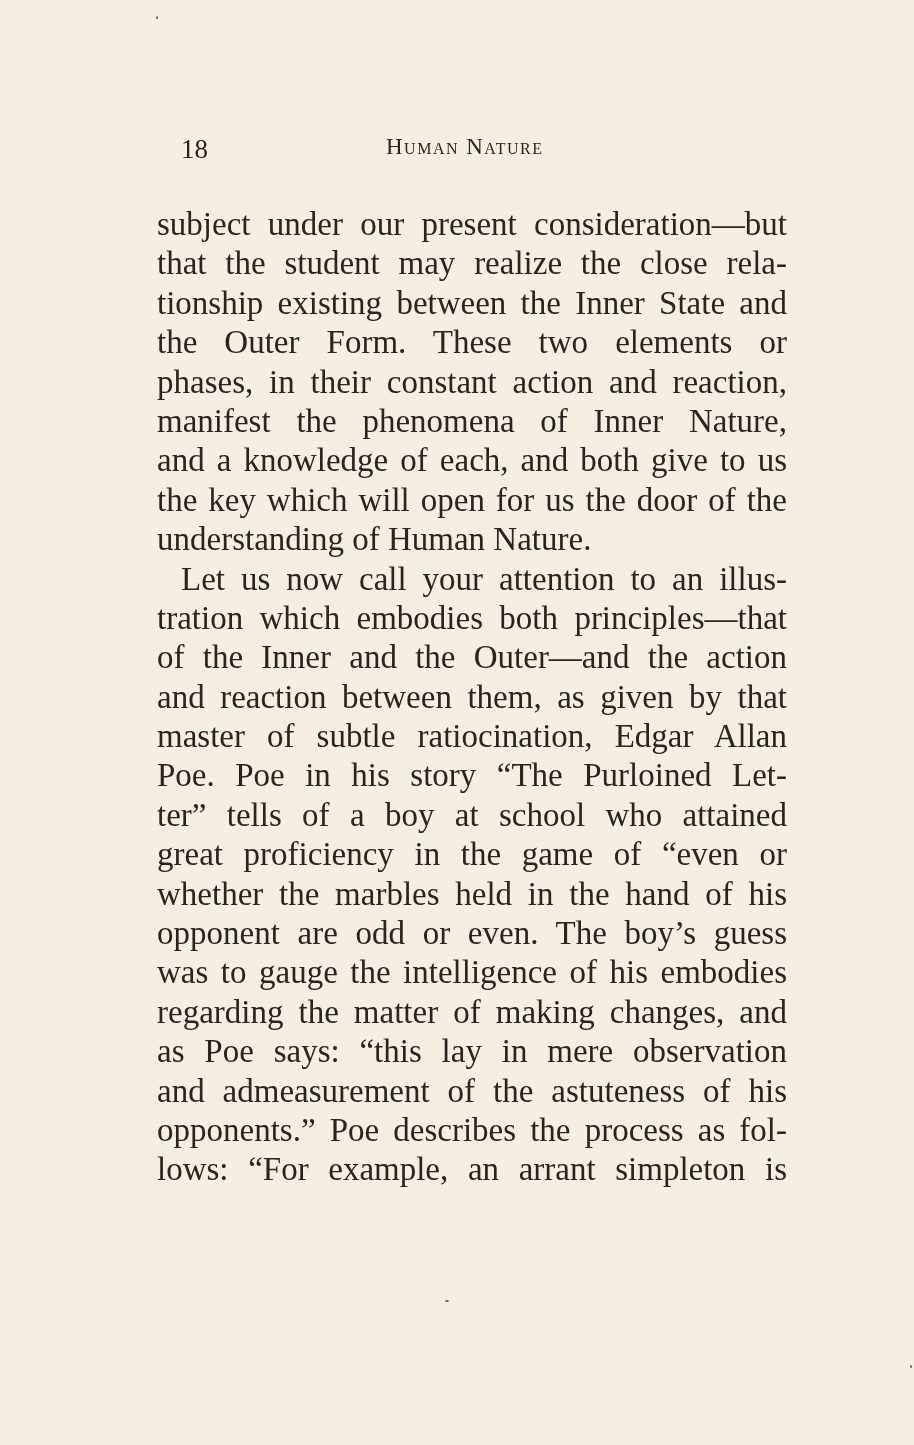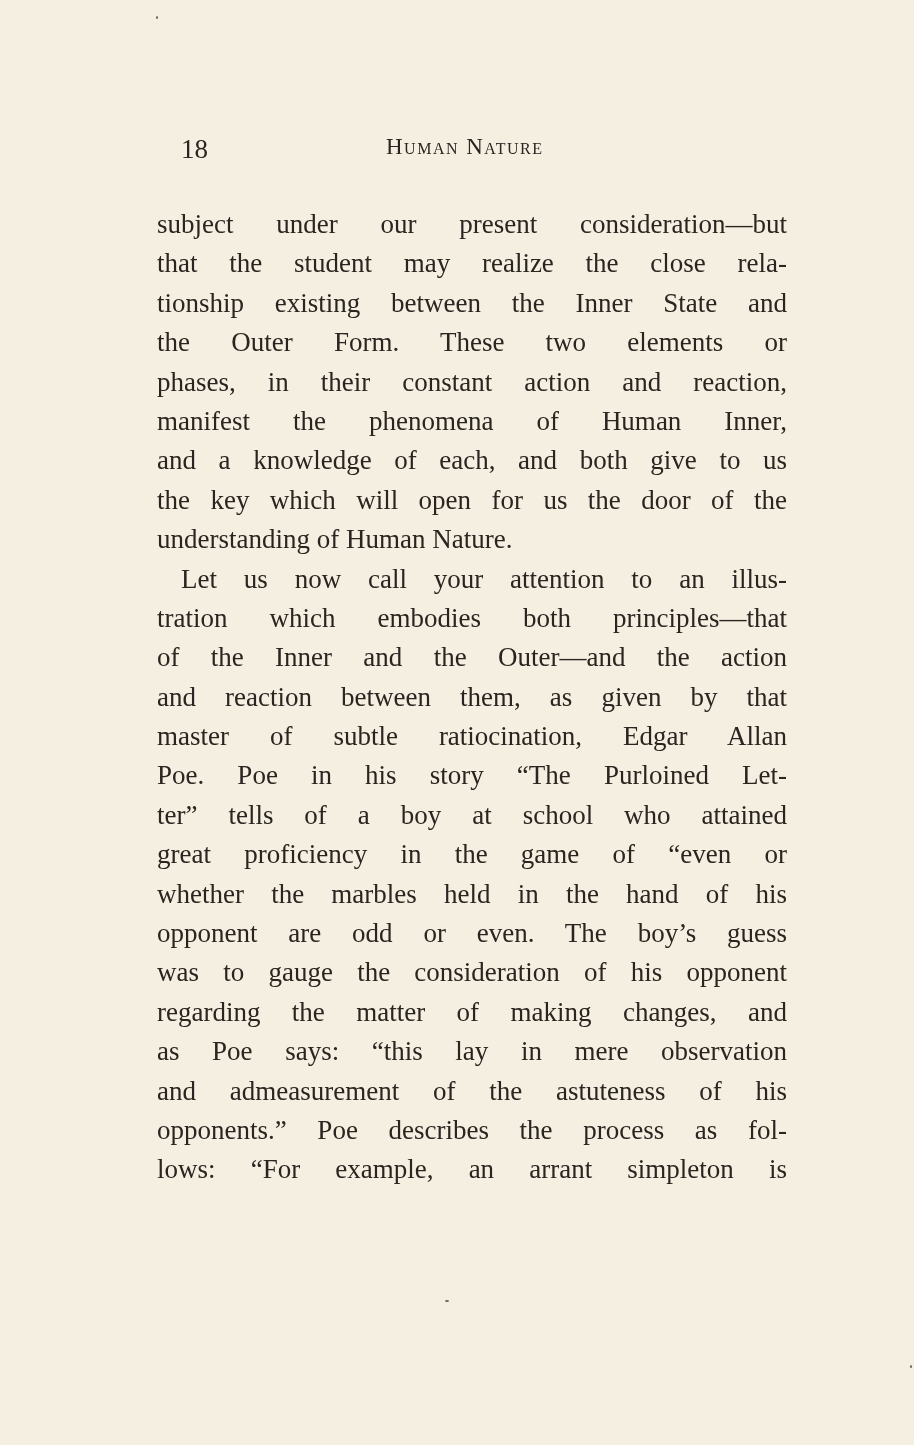--- a/index.html
+++ b/index.html
@@ -14,21 +14,21 @@
     position: absolute; top: 134px; left: 157px; width: 630px;
     font-size: 27px; height: 36px; margin-left: 24px;
   }
   .page-num { position: absolute; left: 0; top: 0; }
   .running-title {
     position: absolute; left: 205px; top: 0;
     font-variant: small-caps; letter-spacing: 1.5px; font-size: 23px;
   }
   .text {
     position: absolute; top: 205px; left: 157px; width: 630px;
-    font-size: 27px; line-height: 39.4px;
+    font-size: 33px; line-height: 39.4px;
     text-align: justify; text-align-last: justify;
   }
   .line { display: block; height: 39.4px; white-space: nowrap; text-align: justify; text-align-last: justify; }
   .line.last { text-align-last: left; }
   .line.indent { padding-left: 24px; }
   .speck { position: absolute; background: #6b6258; border-radius: 50%; }
 </style>
 </head>
 <body>
 
@@ -37,37 +37,37 @@
   <span class="running-title">Human Nature</span>
 </div>
 
 <div class="text">
   <div>
     <span class="line">subject under our present consideration—but</span>
     <span class="line">that the student may realize the close rela-</span>
     <span class="line">tionship existing between the Inner State and</span>
     <span class="line">the Outer Form. These two elements or</span>
     <span class="line">phases, in their constant action and reaction,</span>
-    <span class="line">manifest the phenomena of Human Inner,</span>
+    <span class="line">manifest the phenomena of Inner Nature,</span>
     <span class="line">and a knowledge of each, and both give to us</span>
     <span class="line">the key which will open for us the door of the</span>
     <span class="line last">understanding of Human Nature.</span>
   </div>
   <div>
     <span class="line indent">Let us now call your attention to an illus-</span>
     <span class="line">tration which embodies both principles—that</span>
     <span class="line">of the Inner and the Outer—and the action</span>
     <span class="line">and reaction between them, as given by that</span>
     <span class="line">master of subtle ratiocination, Edgar Allan</span>
     <span class="line">Poe. Poe in his story “The Purloined Let-</span>
     <span class="line">ter” tells of a boy at school who attained</span>
     <span class="line">great proficiency in the game of “even or</span>
     <span class="line">whether the marbles held in the hand of his</span>
     <span class="line">opponent are odd or even. The boy’s guess</span>
-    <span class="line">was to gauge the consideration of his opponent</span>
+    <span class="line">was to gauge the intelligence of his embodies</span>
     <span class="line">regarding the matter of making changes, and</span>
     <span class="line">as Poe says: “this lay in mere observation</span>
     <span class="line">and admeasurement of the astuteness of his</span>
     <span class="line">opponents.” Poe describes the process as fol-</span>
     <span class="line">lows: “For example, an arrant simpleton is</span>
   </div>
 </div>
 
 <div class="speck" style="left:156px;top:16px;width:2px;height:3px;"></div>
 <div class="speck" style="left:445px;top:1300px;width:4px;height:2px;"></div>

